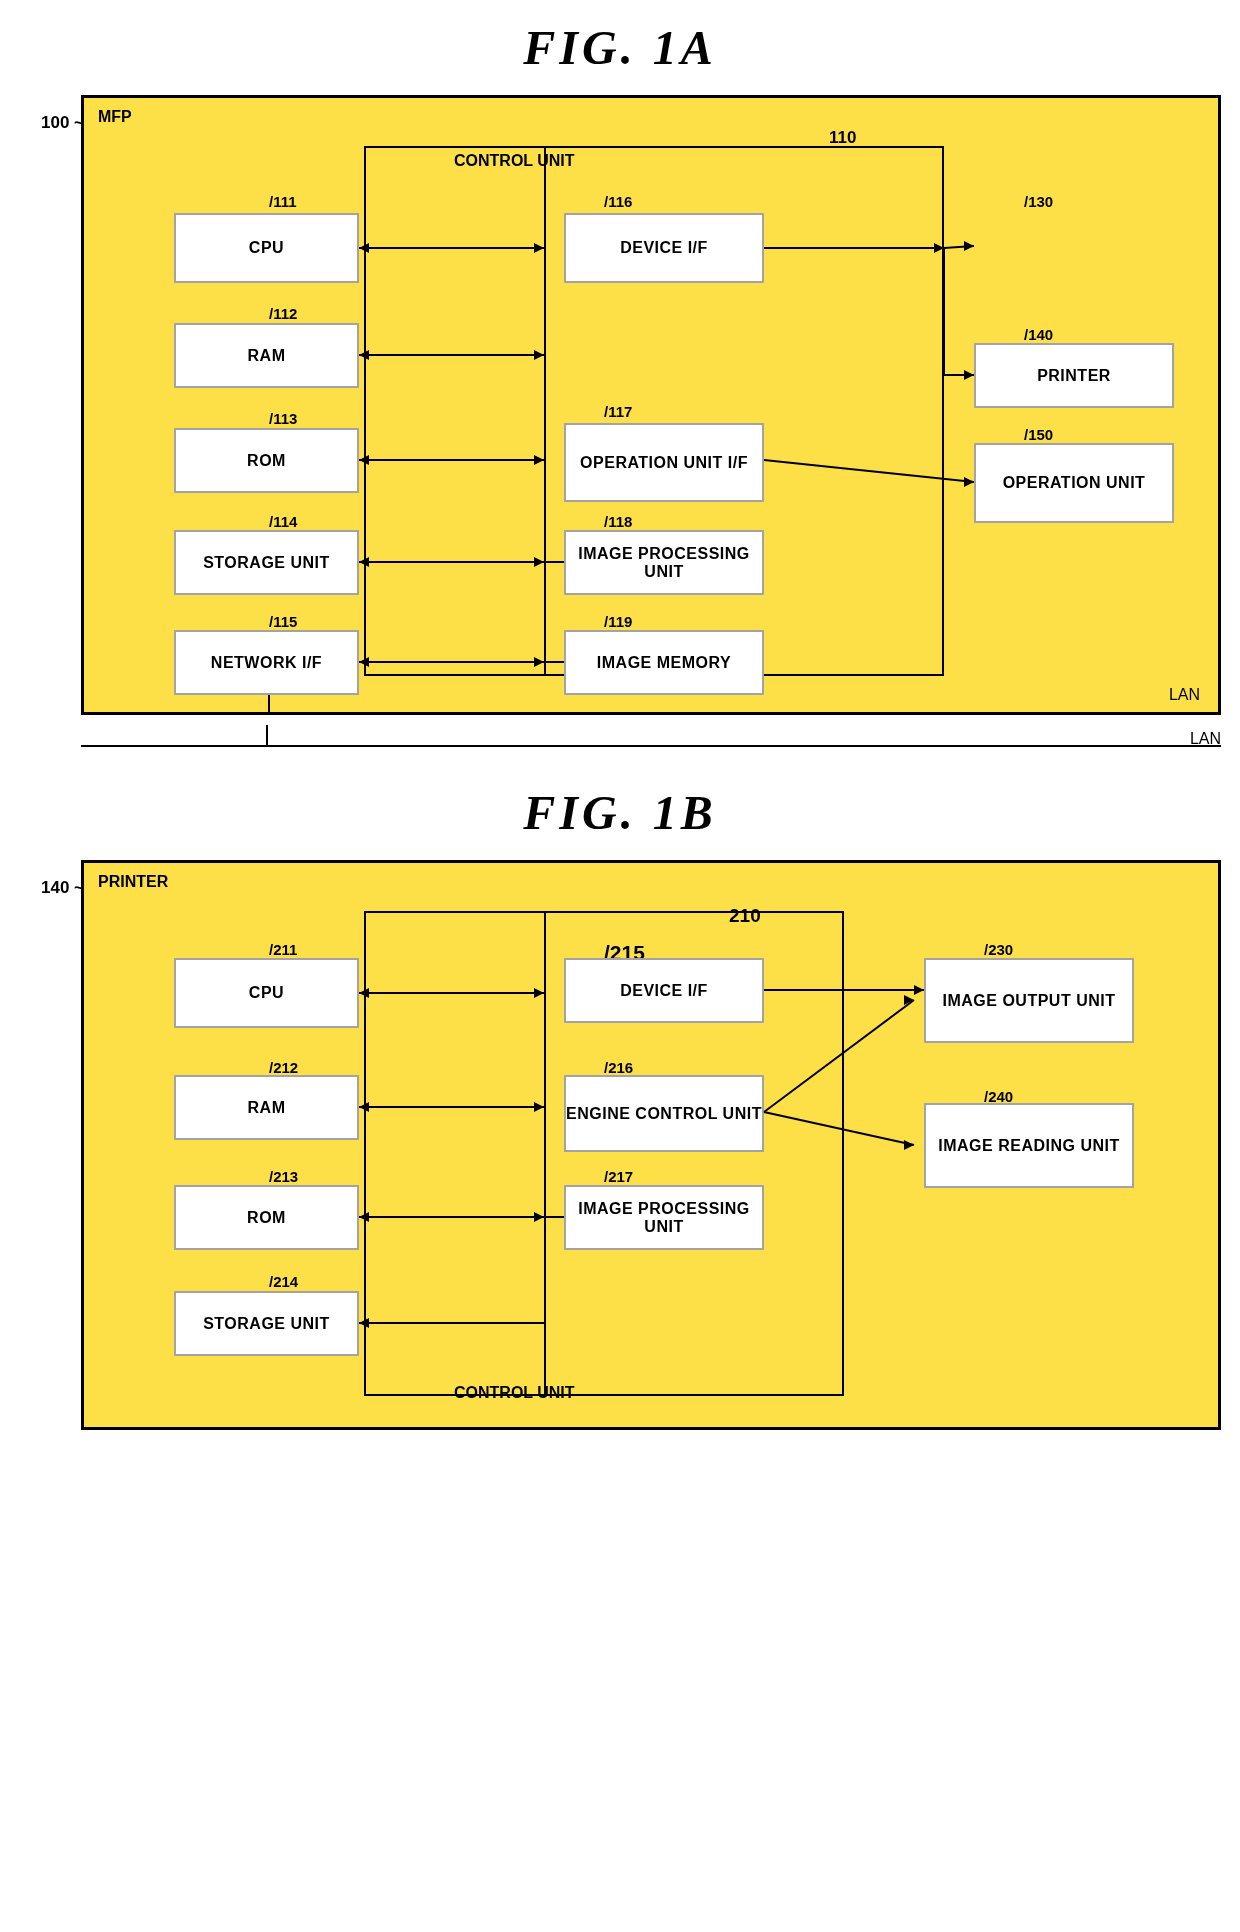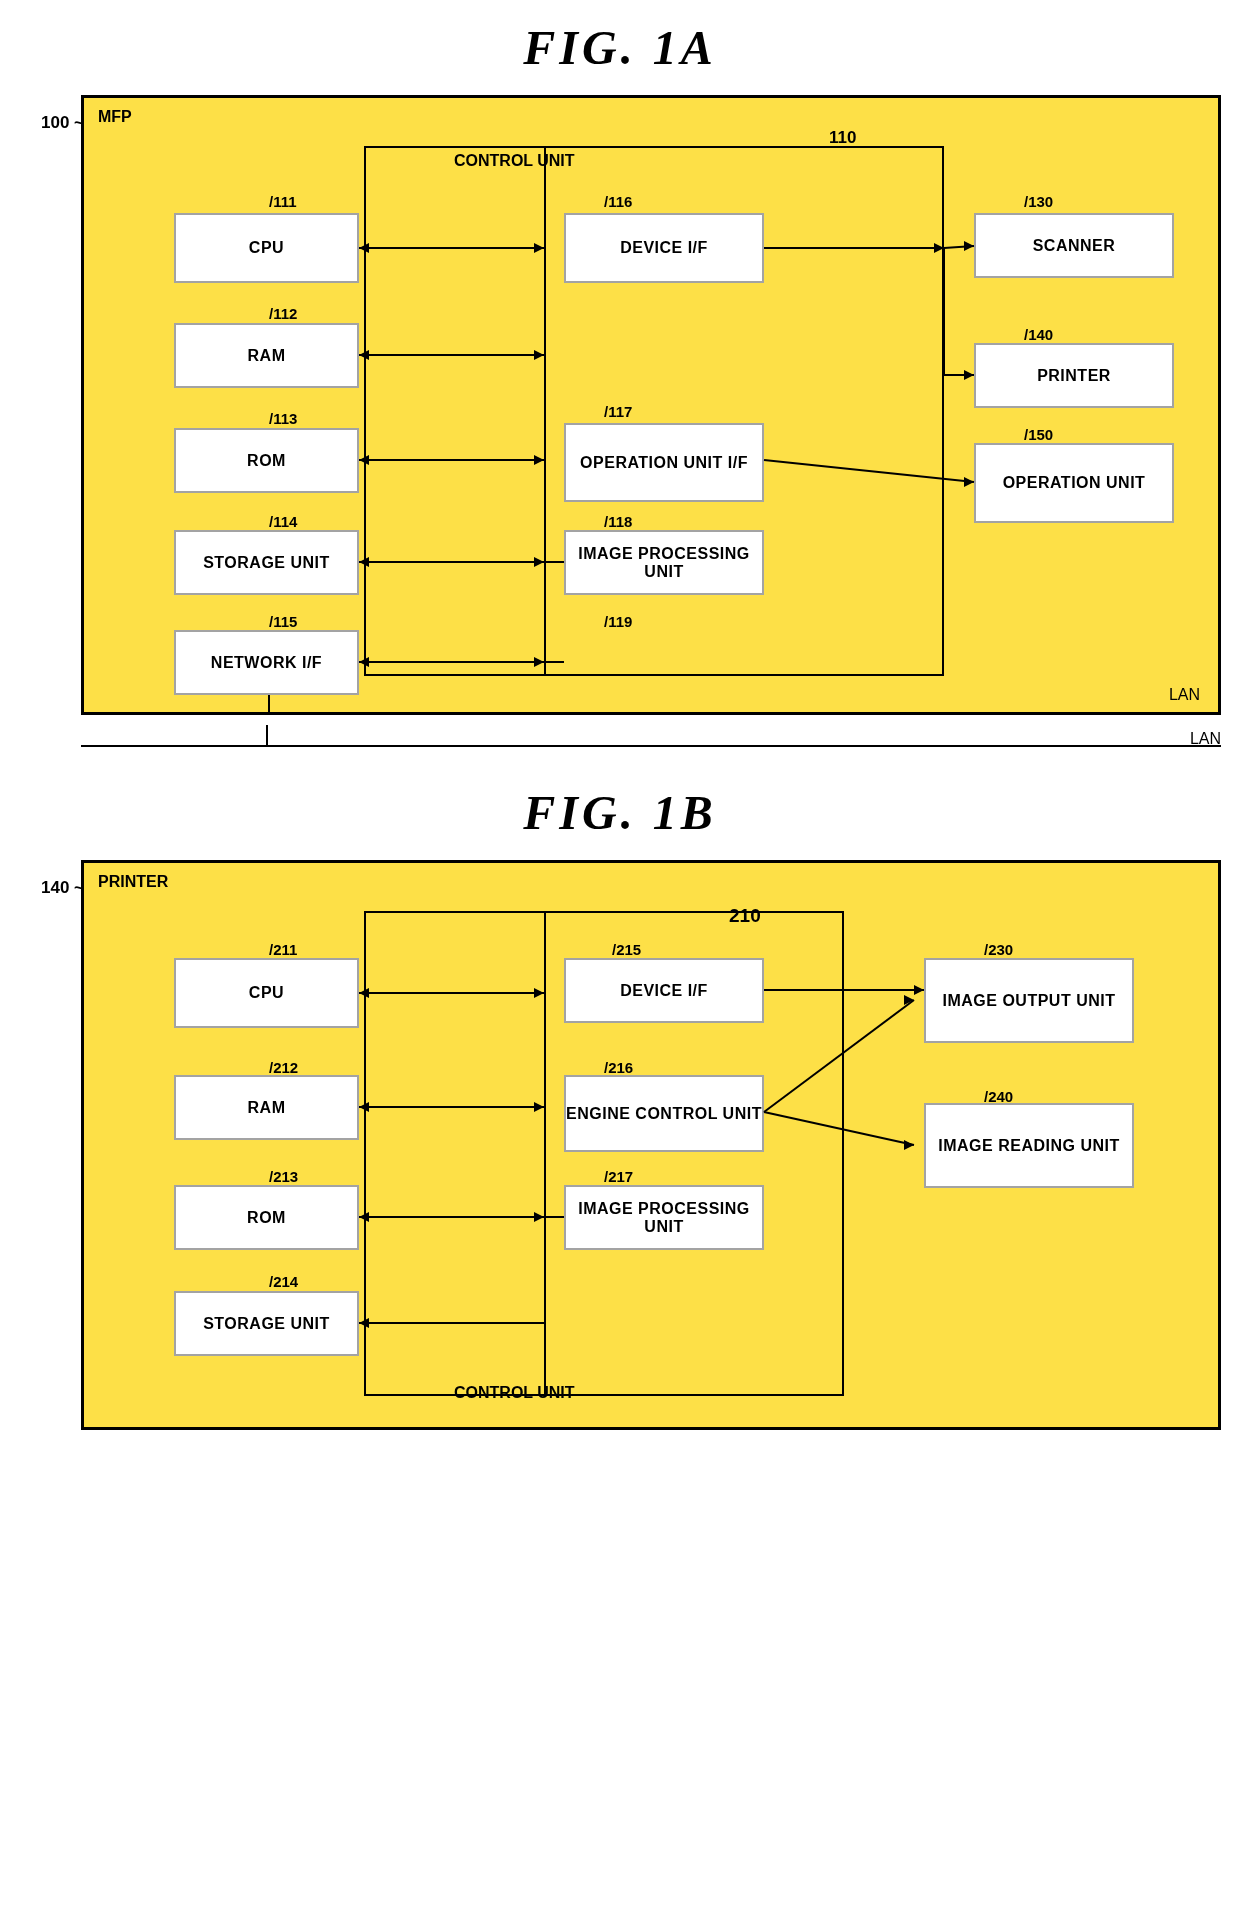--- a/index.html
+++ b/index.html
@@ -138,23 +138,23 @@
     <div class="ref-label" style="top:95px; left:520px; font-size:15px;">/<span>116</span></div>
     <div class="box" style="top:115px; left:480px; width:200px; height:70px;">DEVICE I/F</div>
 
     <div class="ref-label" style="top:305px; left:520px; font-size:15px;">/<span>117</span></div>
     <div class="box" style="top:325px; left:480px; width:200px; height:79px;">OPERATION UNIT I/F</div>
 
     <div class="ref-label" style="top:415px; left:520px; font-size:15px;">/<span>118</span></div>
     <div class="box" style="top:432px; left:480px; width:200px; height:65px;">IMAGE PROCESSING UNIT</div>
 
     <div class="ref-label" style="top:515px; left:520px; font-size:15px;">/<span>119</span></div>
+    <div class="box" style="top:532px; left:480px; width:200px; height:65px;">IMAGE MEMORY</div>
 
     <div class="ref-label" style="top:95px; left:940px; font-size:15px;">/<span>130</span></div>
-    <div class="box" style="top:115px; left:890px; width:200px; height:65px;">SCANNER</div>
 
     <div class="ref-label" style="top:228px; left:940px; font-size:15px;">/<span>140</span></div>
     <div class="box" style="top:245px; left:890px; width:200px; height:65px;">PRINTER</div>
 
     <div class="ref-label" style="top:328px; left:940px; font-size:15px;">/<span>150</span></div>
     <div class="box" style="top:345px; left:890px; width:200px; height:80px;">OPERATION UNIT</div>
 
     <svg class="arrows">
 
       <line x1="275" y1="150" x2="460" y2="150" stroke="#000" stroke-width="2"></line>
@@ -231,21 +231,21 @@
 
     <div class="ref-label" style="top:196px; left:185px; font-size:15px;">/<span>212</span></div>
     <div class="box" style="top:212px; left:90px; width:185px; height:65px;">RAM</div>
 
     <div class="ref-label" style="top:305px; left:185px; font-size:15px;">/<span>213</span></div>
     <div class="box" style="top:322px; left:90px; width:185px; height:65px;">ROM</div>
 
     <div class="ref-label" style="top:410px; left:185px; font-size:15px;">/<span>214</span></div>
     <div class="box" style="top:428px; left:90px; width:185px; height:65px;">STORAGE UNIT</div>
 
-    <div class="ref-label" style="top:78px; left:520px; font-size:15px;margin-left:8px;">/<span>215</span></div>
+    <div class="ref-label" style="top:78px; left:520px; font-size:21px;">/<span>215</span></div>
     <div class="box" style="top:95px; left:480px; width:200px; height:65px;">DEVICE I/F</div>
 
     <div class="ref-label" style="top:196px; left:520px; font-size:15px;">/<span>216</span></div>
     <div class="box" style="top:212px; left:480px; width:200px; height:77px;">ENGINE CONTROL UNIT</div>
 
     <div class="ref-label" style="top:305px; left:520px; font-size:15px;">/<span>217</span></div>
     <div class="box" style="top:322px; left:480px; width:200px; height:65px;">IMAGE PROCESSING UNIT</div>
 
     <div class="ref-label" style="top:78px; left:900px; font-size:15px;">/<span>230</span></div>
     <div class="box" style="top:95px; left:840px; width:210px; height:85px;">IMAGE OUTPUT UNIT</div>

